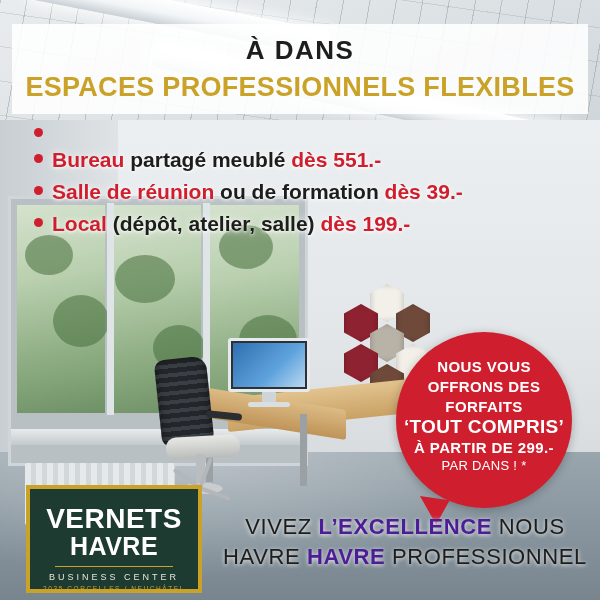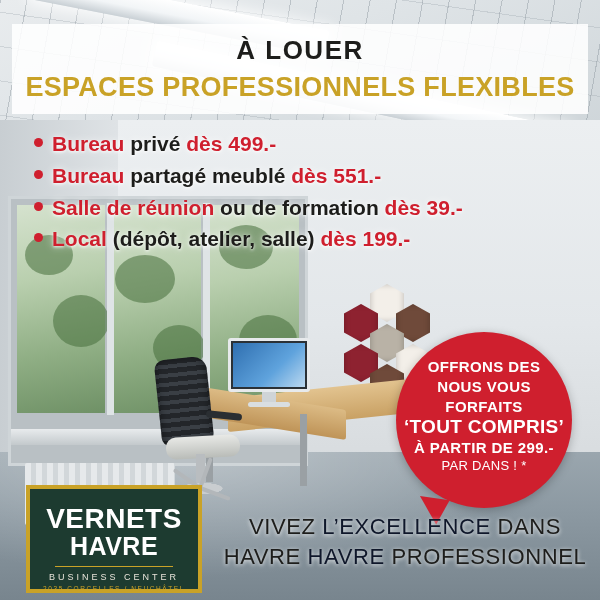--- a/index.html
+++ b/index.html
@@ -254,21 +254,21 @@
   
   .tagline {
     position: absolute; left: 222px; top: 512px; width: 366px;
     text-align: center;
     color: #1d1d1b;
     font-size: 22px;
     line-height: 1.35;
     letter-spacing: .6px;
     text-shadow: 0 1px 4px rgba(255,255,255,.9);
   }
-  .gold { color: #0f172a; font-weight: normal; }
+  .gold { color: #4c1d95; font-weight: bold; }
   .tag-reg { font-weight: normal; }
 </style>
 </head>
 <body>
 
 <div id="poster">
 
   <div class="photo">
     <div class="ceiling">
       <div class="ceiling-grid"></div>
@@ -330,30 +330,27 @@
     <div class="chair-post"></div>
     <div class="chair-star"></div>
     <div class="chair-spoke" style="transform:rotate(20deg)"></div>
     <div class="chair-spoke" style="transform:rotate(90deg)"></div>
     <div class="chair-spoke" style="transform:rotate(160deg)"></div>
     <div class="chair-spoke" style="transform:rotate(215deg)"></div>
     <div class="chair-spoke" style="transform:rotate(290deg)"></div>
   </div>
 
   <div class="title-band">
-    <div class="title-top">À LOUER</div>
+    <div class="title-top">À DANS</div>
     <div class="title-sub">ESPACES PROFESSIONNELS FLEXIBLES</div>
   </div>
 
   <div class="bullets">
     <div class="bullet">
       <span class="dot"></span>
-      <span><span class="red">Bureau</span>
-      <span class="blk">privé</span>
-      <span class="red">dès 499.-</span></span>
     </div>
     <div class="bullet">
       <span class="dot"></span>
       <span><span class="red">Bureau</span>
       <span class="blk">partagé meublé</span>
       <span class="red">dès 551.-</span></span>
     </div>
     <div class="bullet">
       <span class="dot"></span>
       <span><span class="red">Salle de réunion</span>
@@ -362,38 +359,38 @@
     </div>
     <div class="bullet">
       <span class="dot"></span>
       <span><span class="red">Local</span>
       <span class="blk">(dépôt, atelier, salle)</span>
       <span class="red">dès 199.-</span></span>
     </div>
   </div>
 
   <div class="badge">
+    <div class="badge-l">NOUS VOUS</div>
     <div class="badge-l">OFFRONS DES</div>
-    <div class="badge-l">NOUS VOUS</div>
     <div class="badge-l">FORFAITS</div>
     <div class="badge-big">‘TOUT COMPRIS’</div>
     <div class="badge-l">À PARTIR DE 299.-</div>
     <div class="badge-sm">PAR DANS ! *</div>
   </div>
 
   <div class="logo">
     <div class="logo-1">VERNETS</div>
     <div class="logo-2">HAVRE</div>
     <div class="logo-rule"></div>
     <div class="logo-3">BUSINESS CENTER</div>
     <div class="logo-4">2035 CORCELLES / NEUCHÂTEL</div>
   </div>
 
   <div class="tagline">
     <div>
-      <span class="tag-reg">VIVEZ </span><span class="gold">L’EXCELLENCE</span><span class="tag-reg"> DANS</span>
+      <span class="tag-reg">VIVEZ </span><span class="gold">L’EXCELLENCE</span><span class="tag-reg"> NOUS</span>
     </div>
     <div>
       <span class="tag-reg">HAVRE </span><span class="gold">HAVRE</span><span class="tag-reg"> PROFESSIONNEL</span>
     </div>
   </div>
 
 </div>
 
 </body></html>

